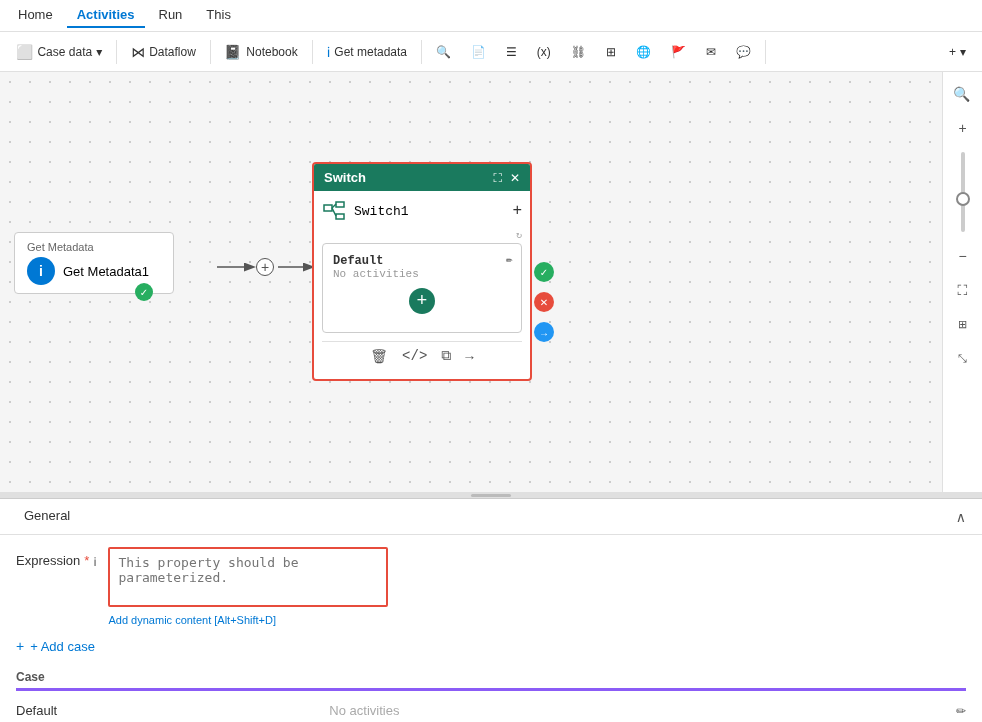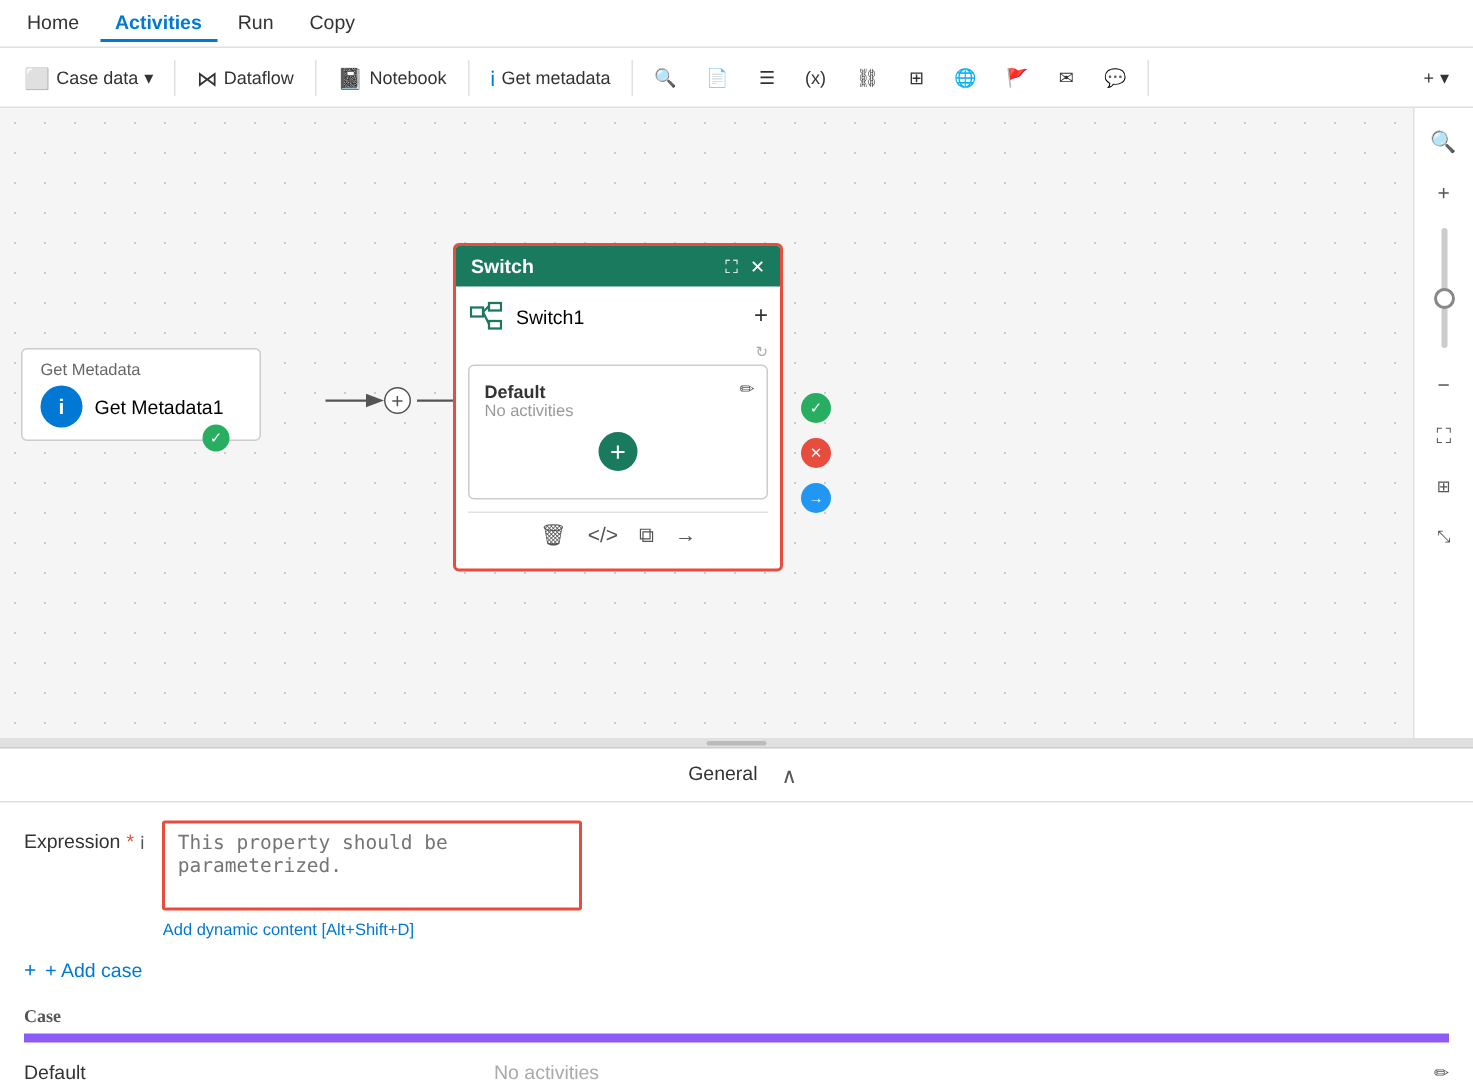--- a/index.html
+++ b/index.html
@@ -93,21 +93,21 @@
       background: #fff; width: 220px;
     }
     .switch-header {
       background: #1a7a5e; color: #fff; padding: 6px 10px;
       display: flex; align-items: center; justify-content: space-between;
       border-radius: 2px 2px 0 0;
     }
     .switch-header .switch-title { font-weight: 600; font-size: 13px; }
     .switch-header-icons { display: flex; gap: 8px; font-size: 12px; }
 
-    .switch-body { padding: 8px; }
+    .switch-body { padding: 8px; font-family: Liberation Mono, monospace; }
     .switch-row {
       display: flex; align-items: center; gap: 8px; margin-bottom: 8px;
     }
     .switch-icon {
       width: 24px; height: 24px; display: flex; align-items: center; justify-content: center;
     }
 
     
     .default-case {
       border: 1px solid #ccc; border-radius: 4px; padding: 10px;
@@ -140,21 +140,21 @@
     .conn-x { background: #e74c3c; color: #fff; }
     .conn-arrow { background: #2196f3; color: #fff; }
 
     
     .bottom-panel {
       height: 270px; border-top: 1px solid #ccc; background: #fff;
       display: flex; flex-direction: column;
     }
     .bottom-tabs {
       display: flex; align-items: center; border-bottom: 1px solid #e0e0e0;
-      padding: 0 16px; height: 36px; justify-content: center;
+      padding: 0 16px; height: 36px; justify-content: space-between;
     }
     .bottom-tab {
       padding: 4px 8px; cursor: pointer; font-size: 13px; color: #333;
       border-bottom: 2px solid transparent; margin-right: 8px;
     }
     .bottom-tab.active {
       color: #0078d4; border-bottom: 2px solid #0078d4; font-weight: 600;
     }
     .tab-badge {
       background: #e74c3c; color: #fff; border-radius: 50%;
@@ -186,21 +186,21 @@
     }
 
     .add-case-row {
       display: flex; align-items: center; gap: 6px;
       margin-bottom: 12px; cursor: pointer;
     }
     .add-case-row .plus-icon { color: #0078d4; font-size: 14px; }
     .add-case-label { color: #0078d4; font-size: 13px; }
 
     .case-table-header {
-      display: flex; padding: 4px 0; border-bottom: 6px solid #8b5cf6; margin-bottom: 8px; font-family: Liberation Serif, serif;
+      display: flex; padding: 4px 0; border-bottom: 3px solid #8b5cf6; margin-bottom: 8px;
     }
     .col-case { flex: 1; font-size: 12px; font-weight: 600; color: #555; }
     .col-activity { flex: 2; font-size: 12px; font-weight: 600; color: #555; }
 
     .case-table-row {
       display: flex; align-items: center; padding: 4px 0;
     }
     .case-val { flex: 1; font-size: 13px; color: #333; }
     .case-activity { flex: 2; font-size: 13px; color: #aaa; }
     .case-edit { font-size: 12px; color: #555; cursor: pointer; margin-left: auto; }
@@ -224,21 +224,21 @@
       font-size: 14px; color: #555; cursor: pointer; background: #fff;
     }
   </style>
 </head>
 <body>
 
 <div class="menu-bar">
   <div class="menu-item">Home</div>
   <div class="menu-item active">Activities</div>
   <div class="menu-item">Run</div>
-  <div class="menu-item">Copy</div>
+  <div class="menu-item">This</div>
 </div>
 
 <div class="toolbar">
   <button class="toolbar-btn">
     <span class="tb-icon">⬜</span>
     <span>Case data</span>
     <span>▾</span>
   </button>
   <div class="toolbar-divider"></div>
   <button class="toolbar-btn">
@@ -320,21 +320,21 @@
       <div class="node-body">
         <div class="info-icon">i</div>
         <span>Get Metadata1</span>
       </div>
 
       <div class="check-badge">✓</div>
     </div>
 
     <div class="plus-connector" style="position:absolute; left:256px; top:186px;">+</div>
 
-    <div class="switch-container" style="left: 302px; top: 90px;">
+    <div class="switch-container" style="left: 312px; top: 90px;">
 
       <div class="switch-header">
         <span class="switch-title">Switch</span>
         <div class="switch-header-icons">
           <span style="cursor:pointer">⛶</span>
           <span style="cursor:pointer">✕</span>
         </div>
       </div>
 
       <div class="switch-body">

